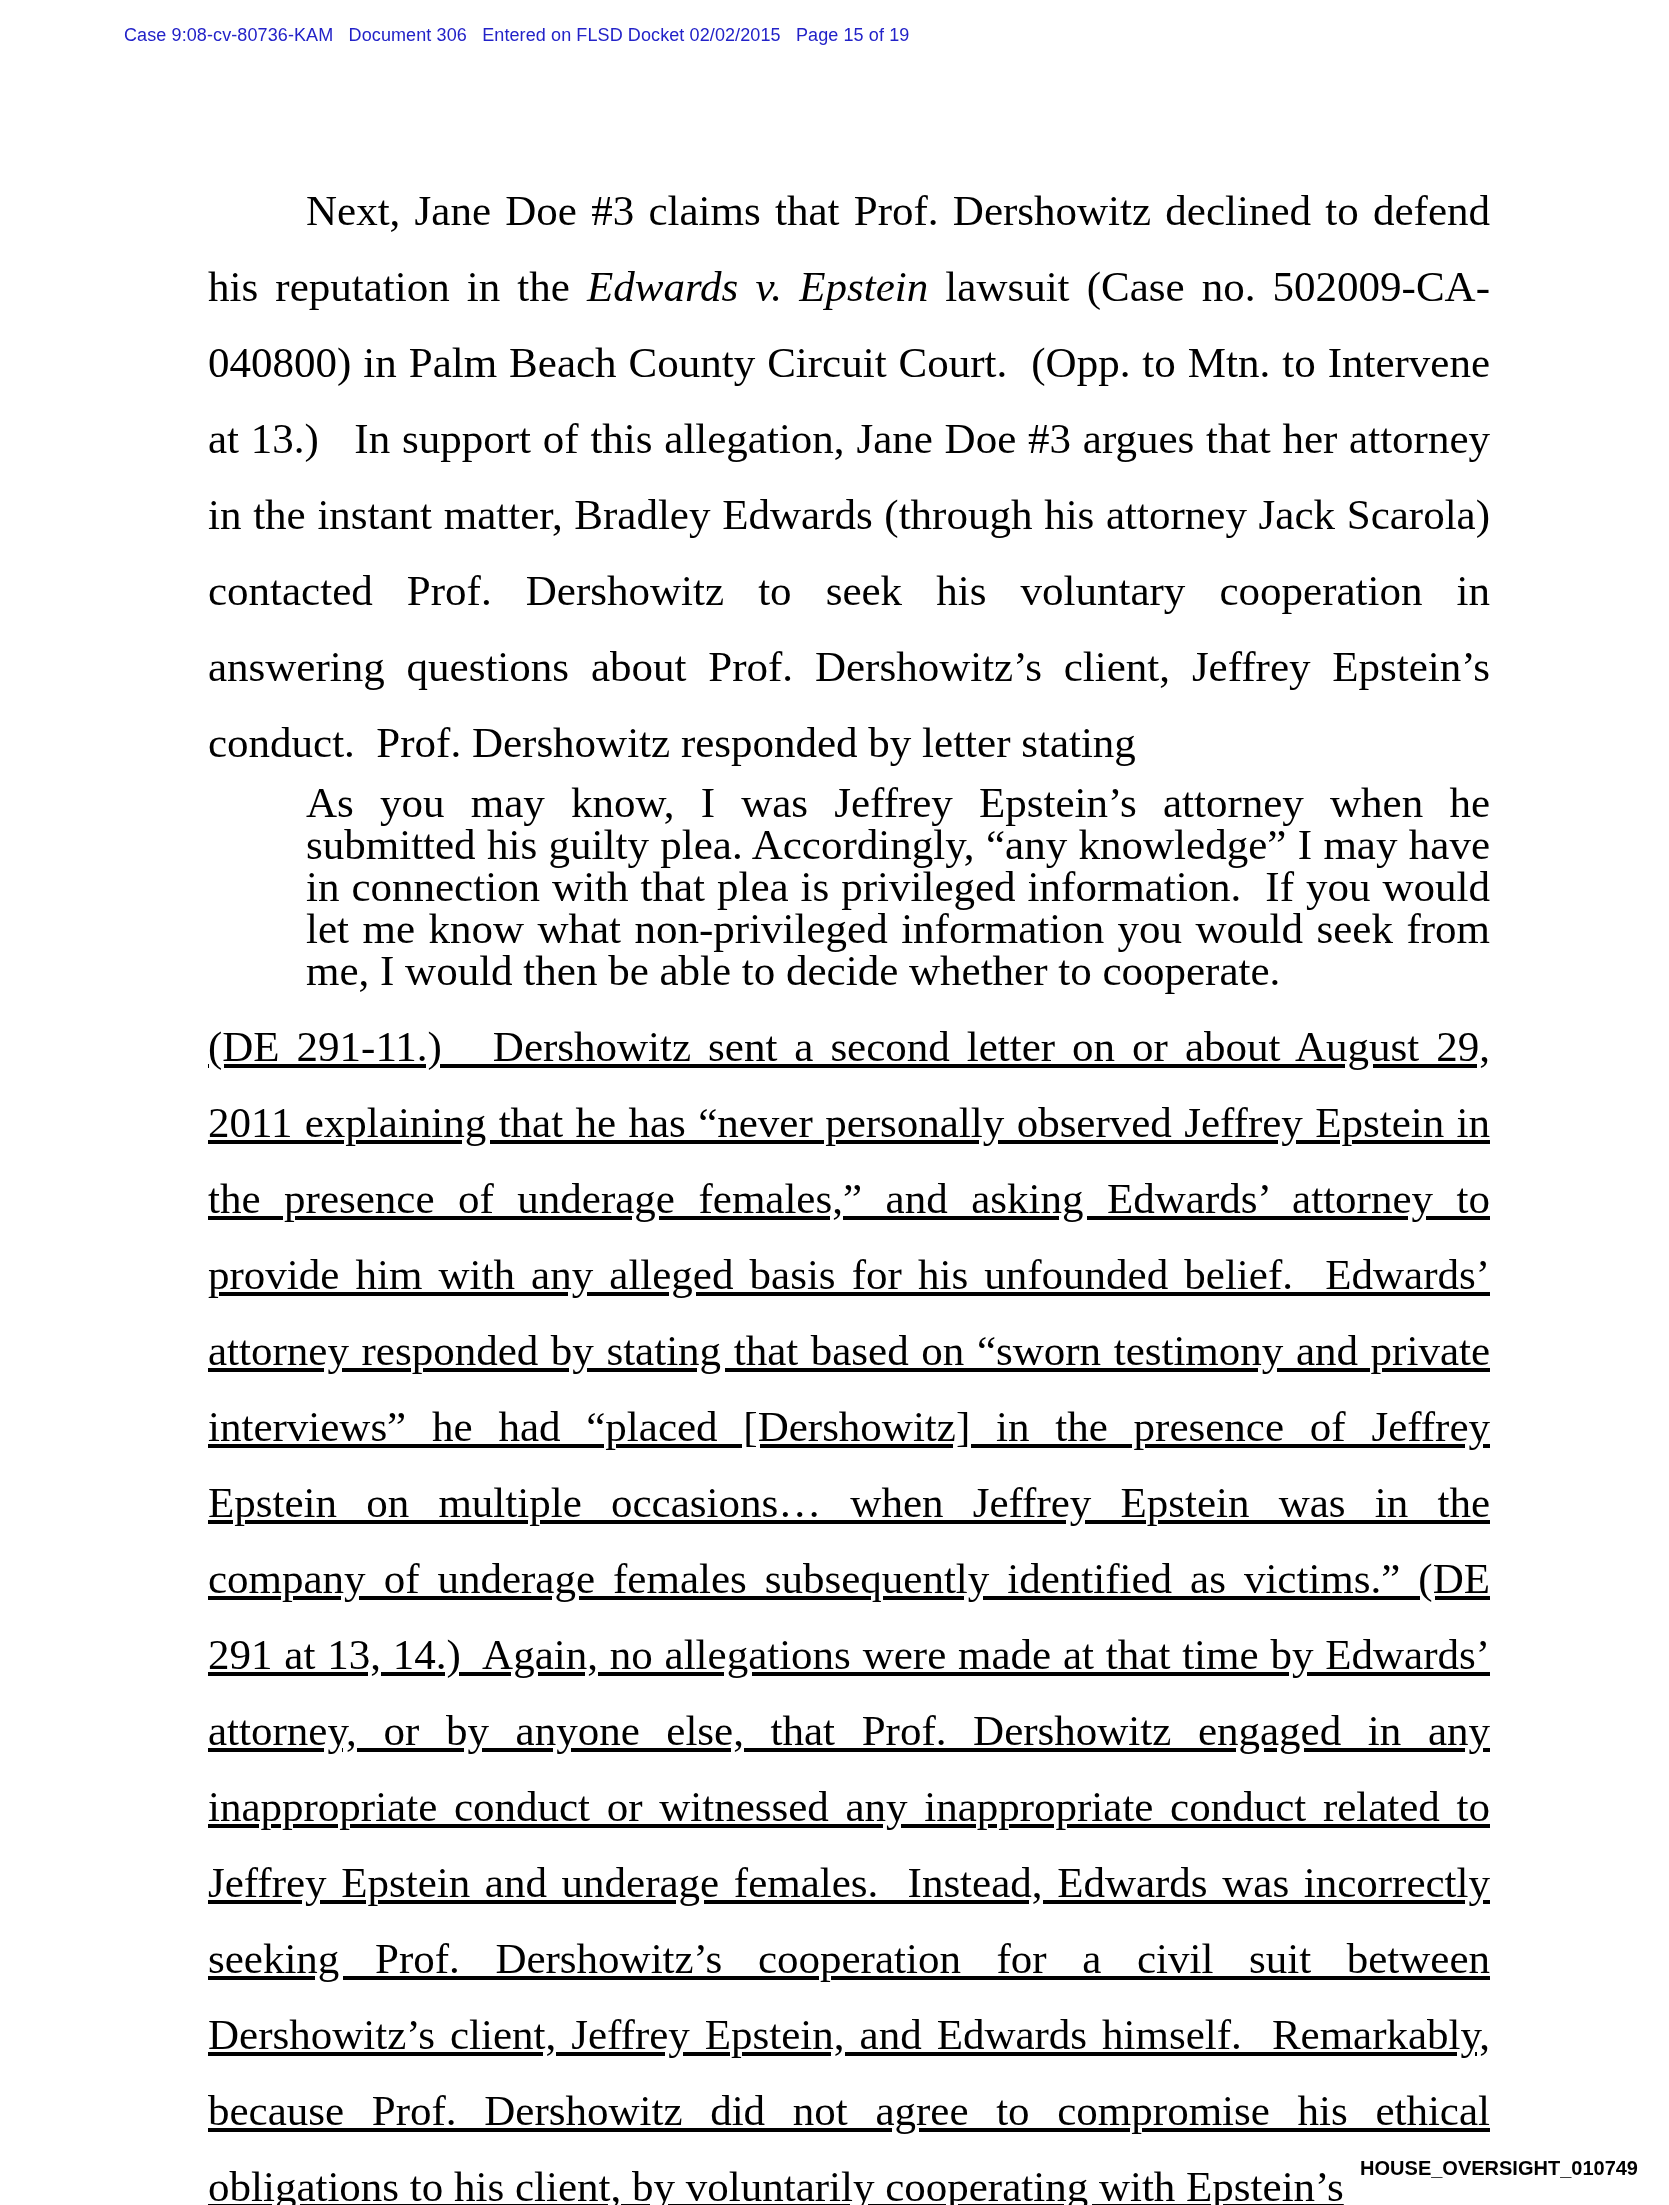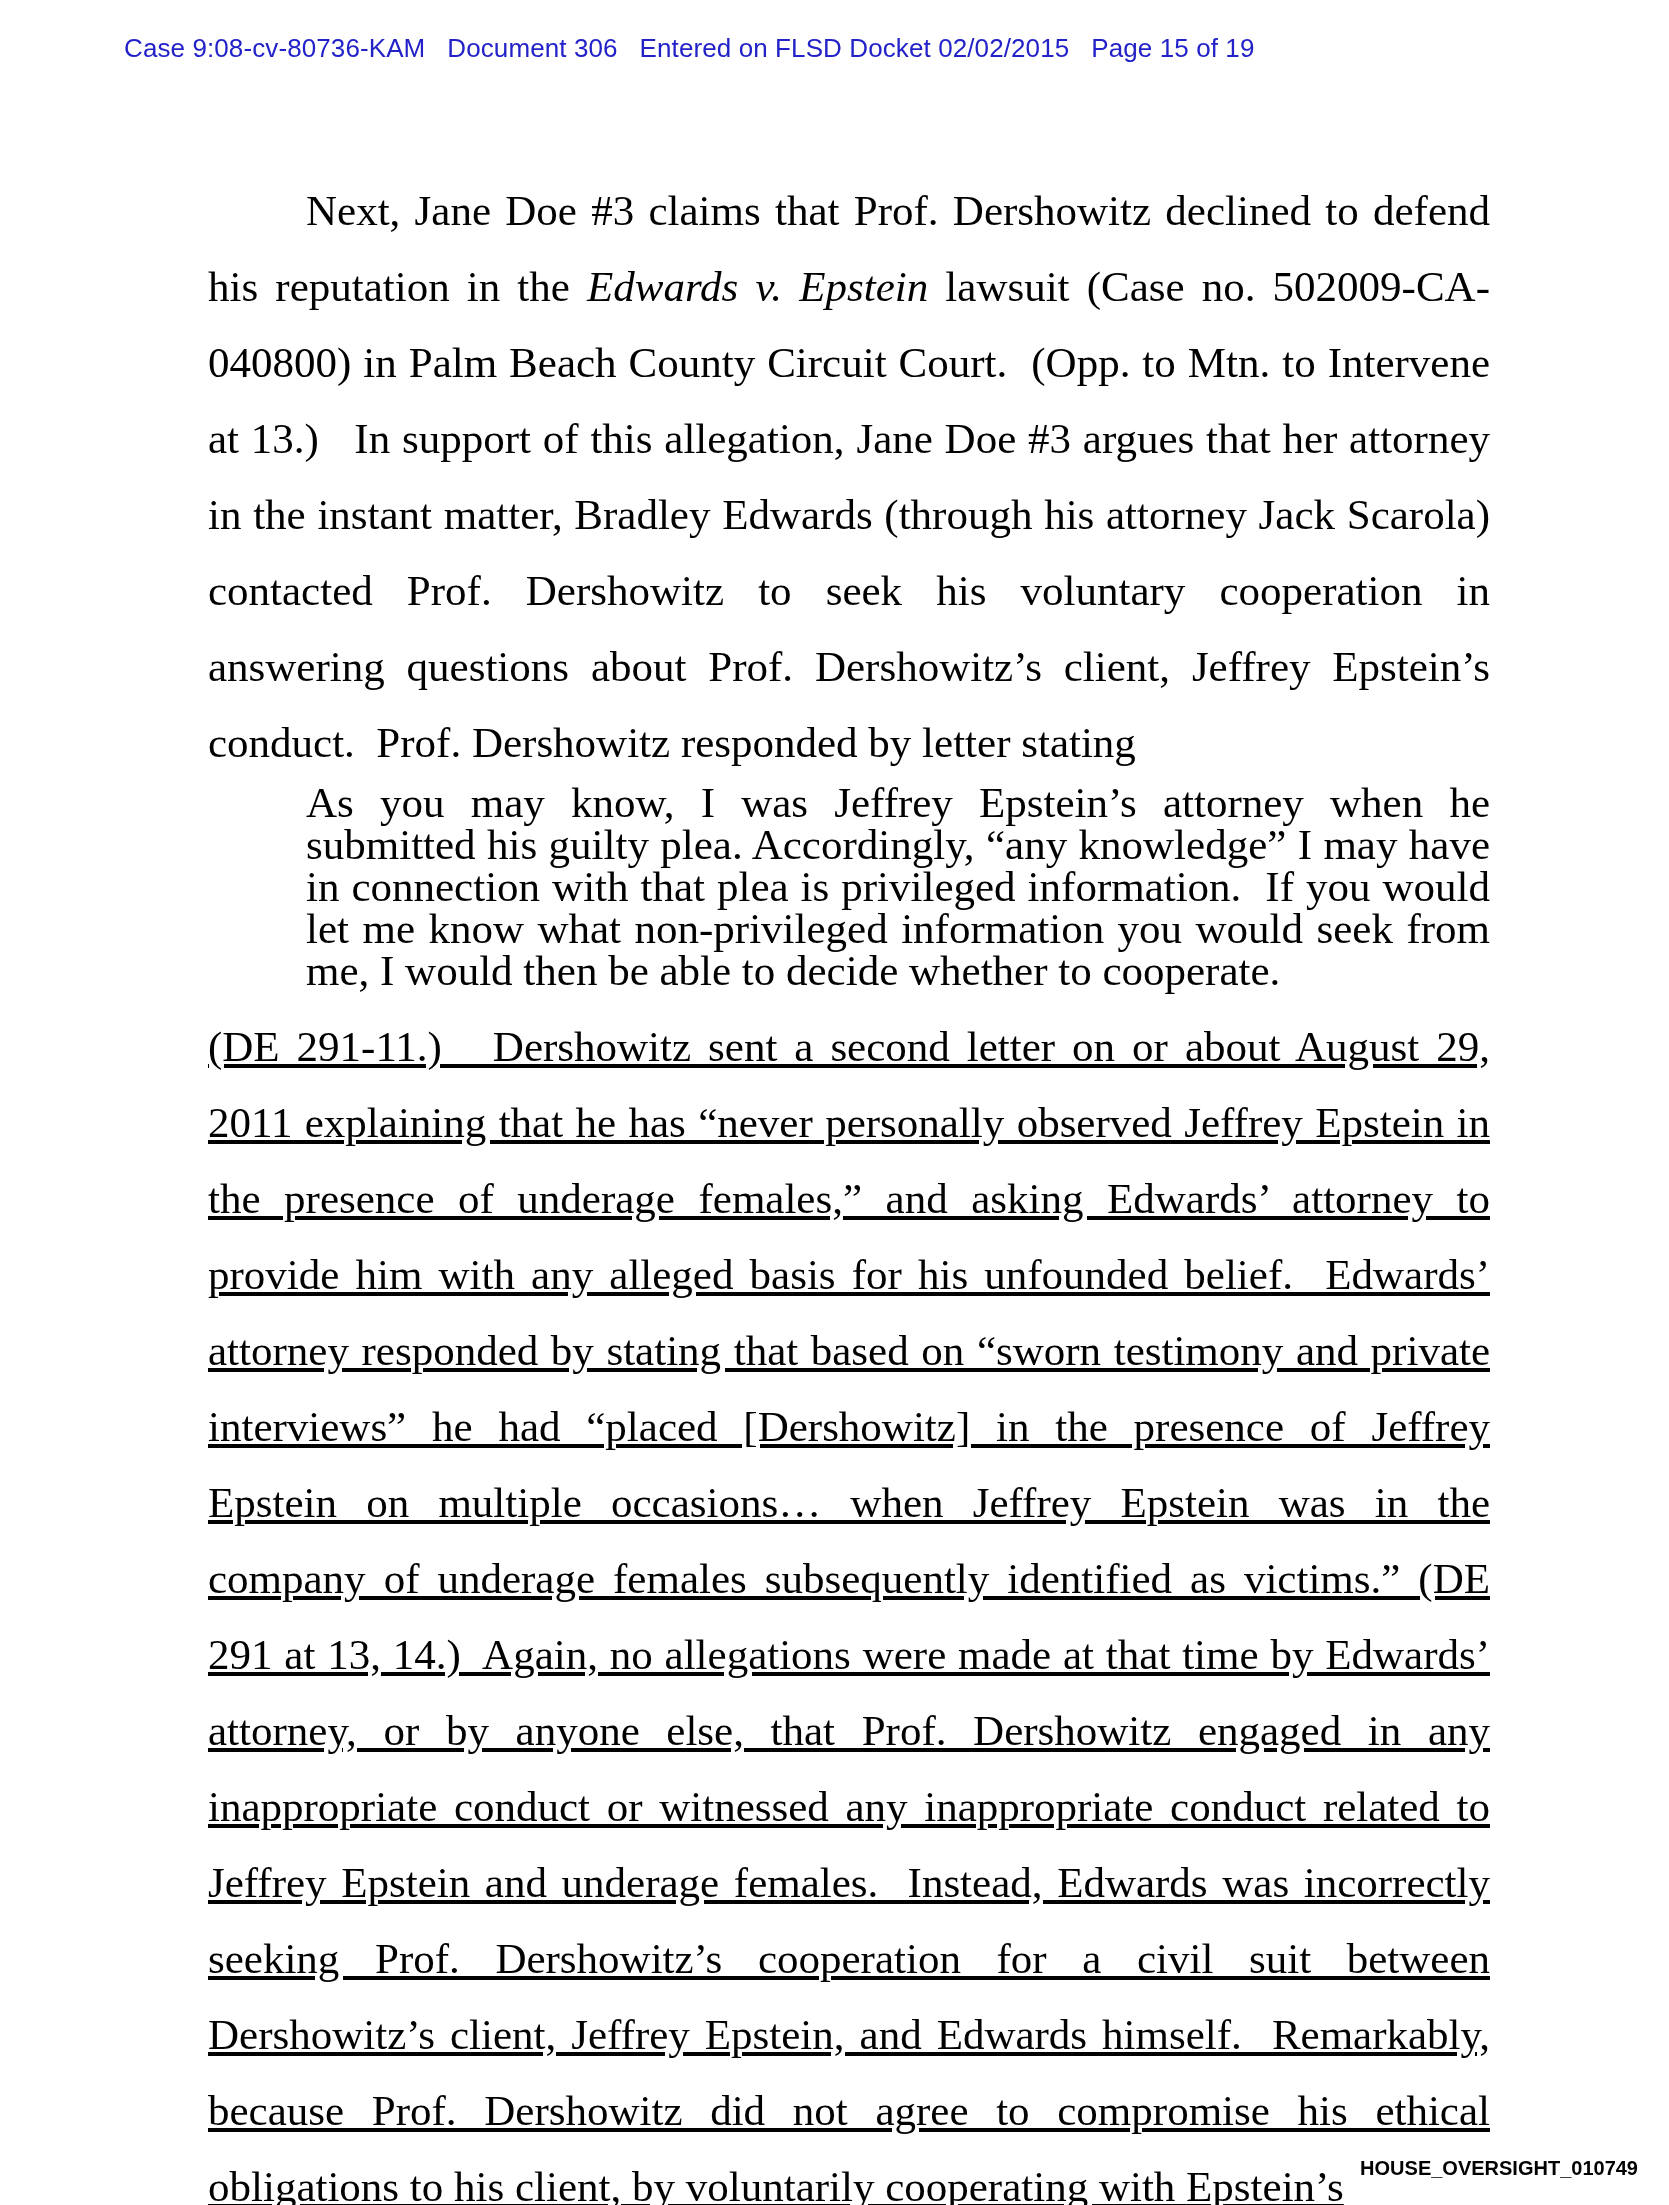--- a/index.html
+++ b/index.html
@@ -12,23 +12,23 @@
     width: 1669px;
     height: 2205px;
     background: #ffffff;
     font-family: "Liberation Serif", "DejaVu Serif", serif;
     color: #000;
     overflow: hidden;
   }
   .case-header {
     position: absolute;
     left: 124px;
-    top: 33px;
+    top: 25px;
     font-family: "Liberation Sans", "DejaVu Sans", sans-serif;
-    font-size: 26px;
+    font-size: 18px;
     white-space: pre;
     letter-spacing: 0.1px;
   }
   .body-text {
     position: absolute;
     left: 208px;
     top: 173px;
     width: 1282px;
     font-size: 43px;
     text-align: justify;

